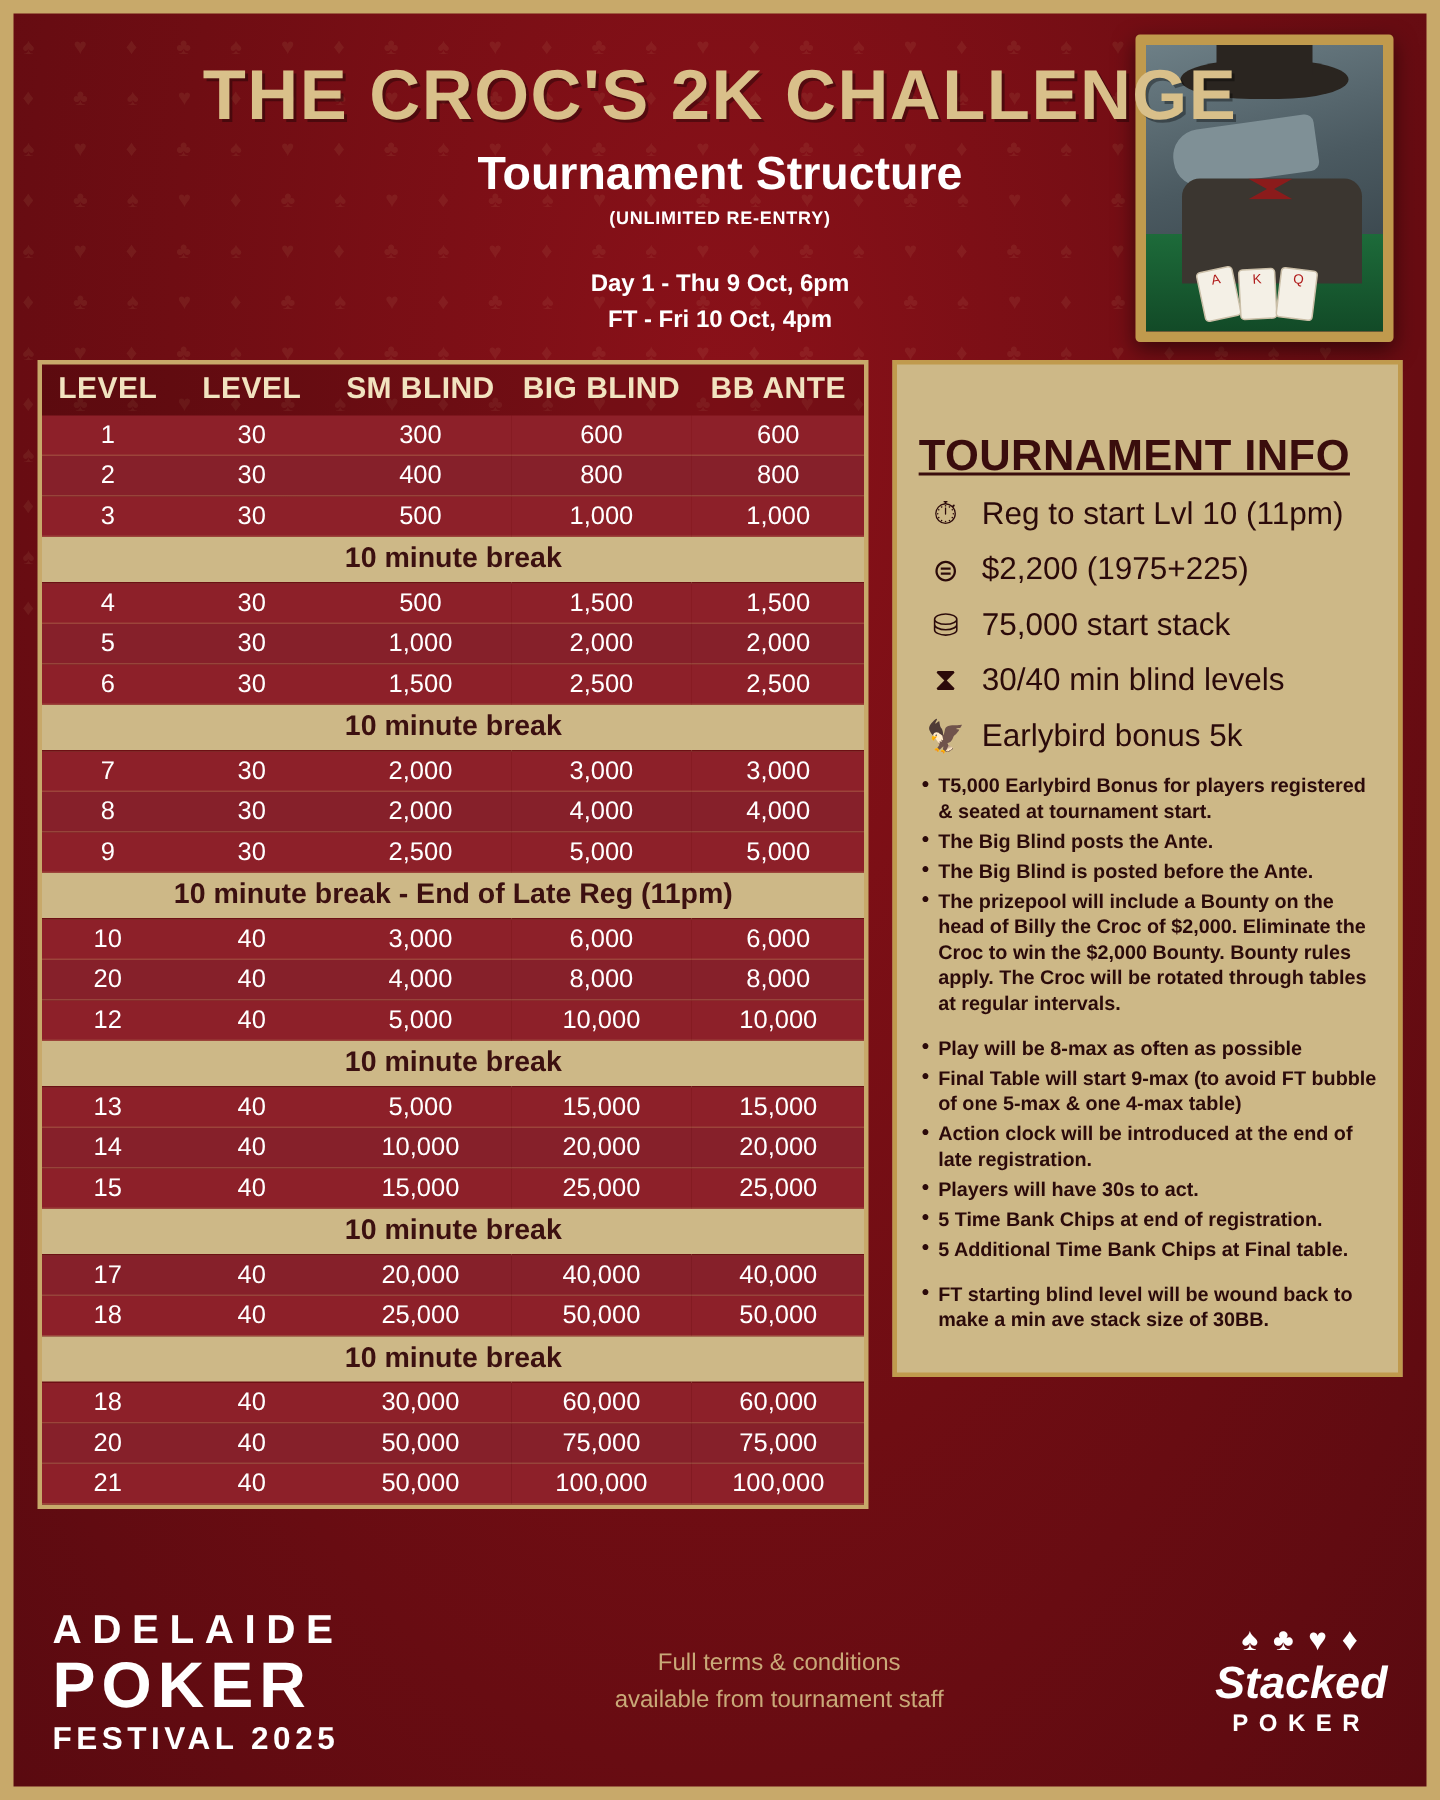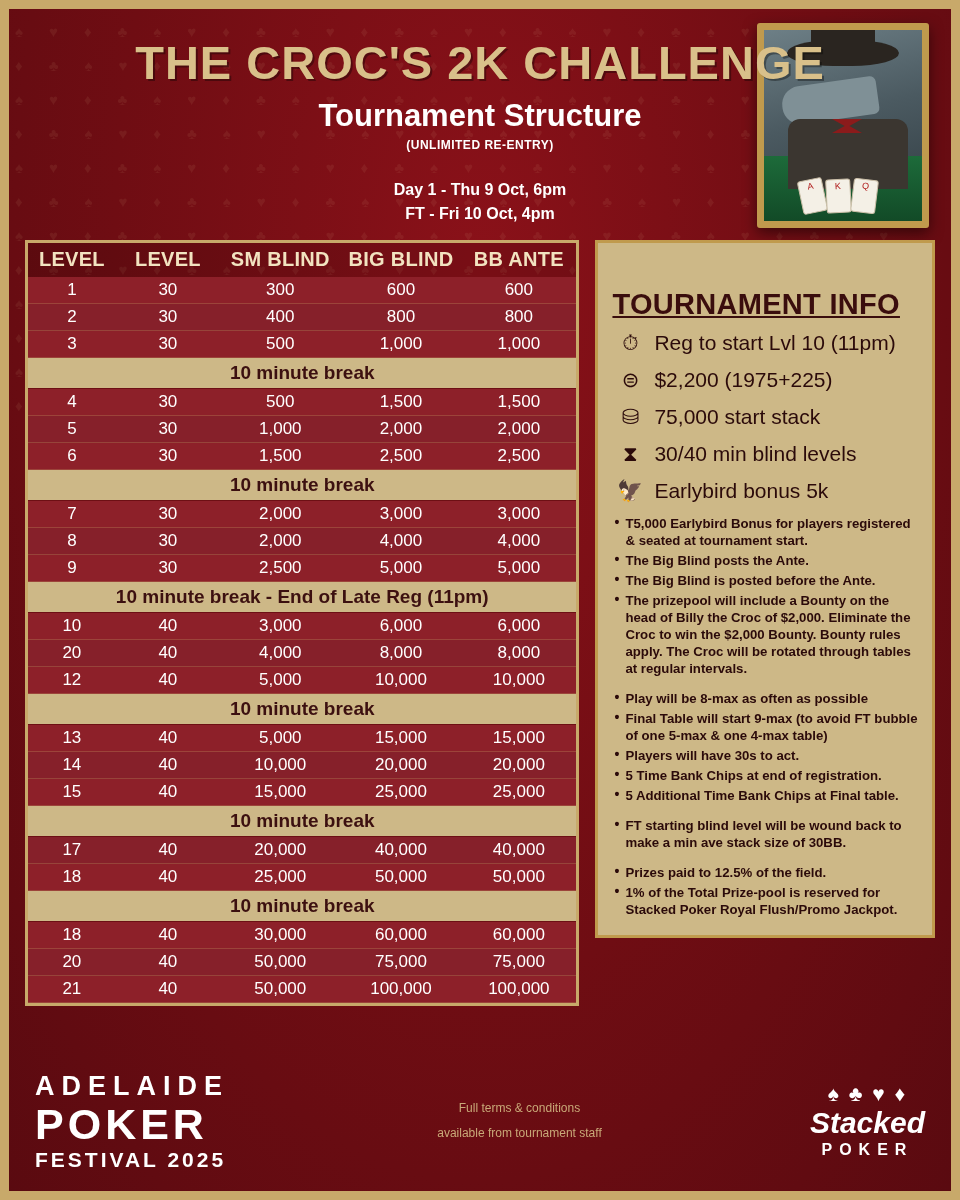--- a/index.html
+++ b/index.html
@@ -198,21 +198,21 @@
     position: absolute; left: 0; right: 0; bottom: 0; height: 140px;
     z-index: 3;
     display: flex; align-items: center; justify-content: space-between;
     padding: 0 26px;
   }
   .apf { color: #ffffff; line-height: 1; }
   .apf .l1 { font-size: 27px; font-weight: bold; letter-spacing: 7px; }
   .apf .l2 { font-size: 43px; font-weight: bold; letter-spacing: 4px; margin-top: 3px; }
   .apf .l3 { font-size: 21px; font-weight: bold; letter-spacing: 3px; margin-top: 3px; }
   .terms {
-    text-align: center; color: #c9a978; font-size: 12px; line-height: 25px;
+    text-align: center; color: #c9a978; font-size: 16px; line-height: 25px;
     flex: 1;
   }
   .stacked { color: #ffffff; text-align: center; line-height: 1.05; }
   .stacked .suits { font-size: 21px; letter-spacing: 2px; }
   .stacked .s1 { font-size: 30px; font-style: italic; font-weight: bold; margin-top: 2px; }
   .stacked .s2 { font-size: 16px; font-weight: bold; letter-spacing: 7px; margin-top: 3px; }
 </style>
 </head>
 <body>
 
@@ -445,33 +445,30 @@
         <ul id="bl1">
             <li>T5,000 Earlybird Bonus for players registered &amp; seated at tournament start.</li>
             <li>The Big Blind posts the Ante.</li>
             <li>The Big Blind is posted before the Ante.</li>
             <li>The prizepool will include a Bounty on the head of Billy the Croc of $2,000. Eliminate the Croc to win the $2,000 Bounty. Bounty rules apply. The Croc will be rotated through tables at regular intervals.</li>
           </ul>
         <div class="gap"></div>
         <ul id="bl2">
             <li>Play will be 8-max as often as possible</li>
             <li>Final Table will start 9-max (to avoid FT bubble of one 5-max &amp; one 4-max table)</li>
+            <li>Action clock will be introduced at the end of late registration.</li>
             <li>Players will have 30s to act.</li>
             <li>5 Time Bank Chips at end of registration.</li>
             <li>5 Additional Time Bank Chips at Final table.</li>
           </ul>
         <div class="gap"></div>
         <ul id="bl3">
             <li>FT starting blind level will be wound back to make a min ave stack size of 30BB.</li>
           </ul>
         <div class="gap"></div>
-        <ul id="bl4">
-            <li>Prizes paid to 12.5% of the field.</li>
-            <li>1% of the Total Prize-pool is reserved for Stacked Poker Royal Flush/Promo Jackpot.</li>
-          </ul>
       </div>
     </div>
 
   </div>
 
   <div class="footer">
     <div class="apf">
       <div class="l1">ADELAIDE</div>
       <div class="l2">POKER</div>
       <div class="l3">FESTIVAL 2025</div>

